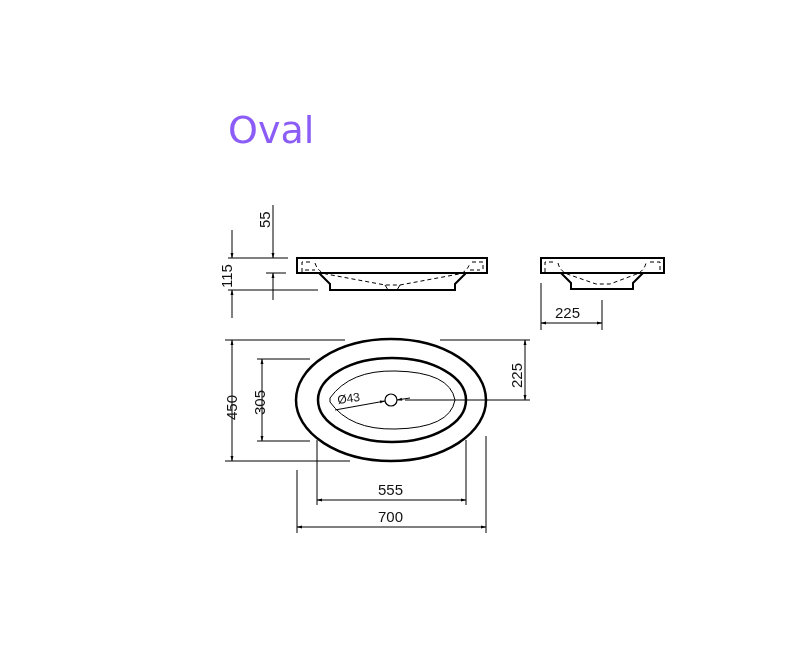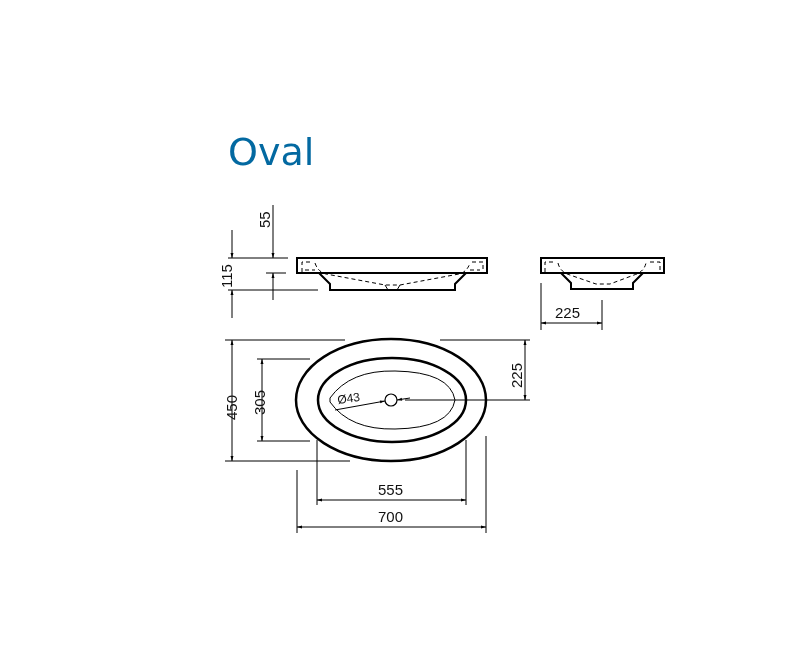--- a/index.html
+++ b/index.html
@@ -1,17 +1,17 @@
 <!DOCTYPE html>
 <html><head>
 <meta charset="utf-8">
 <style>
   html,body{margin:0;padding:0;background:#fff;}
   body{width:800px;height:650px;position:relative;overflow:hidden;font-family:"DejaVu Sans",sans-serif;}
-  #title{position:absolute;left:228px;top:130px;font-size:38px;color:#0369a1;letter-spacing:0px;}
+  #title{position:absolute;left:228px;top:108px;font-size:38px;color:#8b5cf6;letter-spacing:0px;}
   svg{position:absolute;left:0;top:0;}
   .dim{font-family:"Liberation Sans",sans-serif;font-size:15px;fill:#111;}
   .sm{font-family:"Liberation Sans",sans-serif;font-size:12px;fill:#111;}
 </style>
 </head>
 <body>
 
 <div id="title">Oval</div>
 
 <svg width="800" height="650" viewBox="0 0 800 650">

